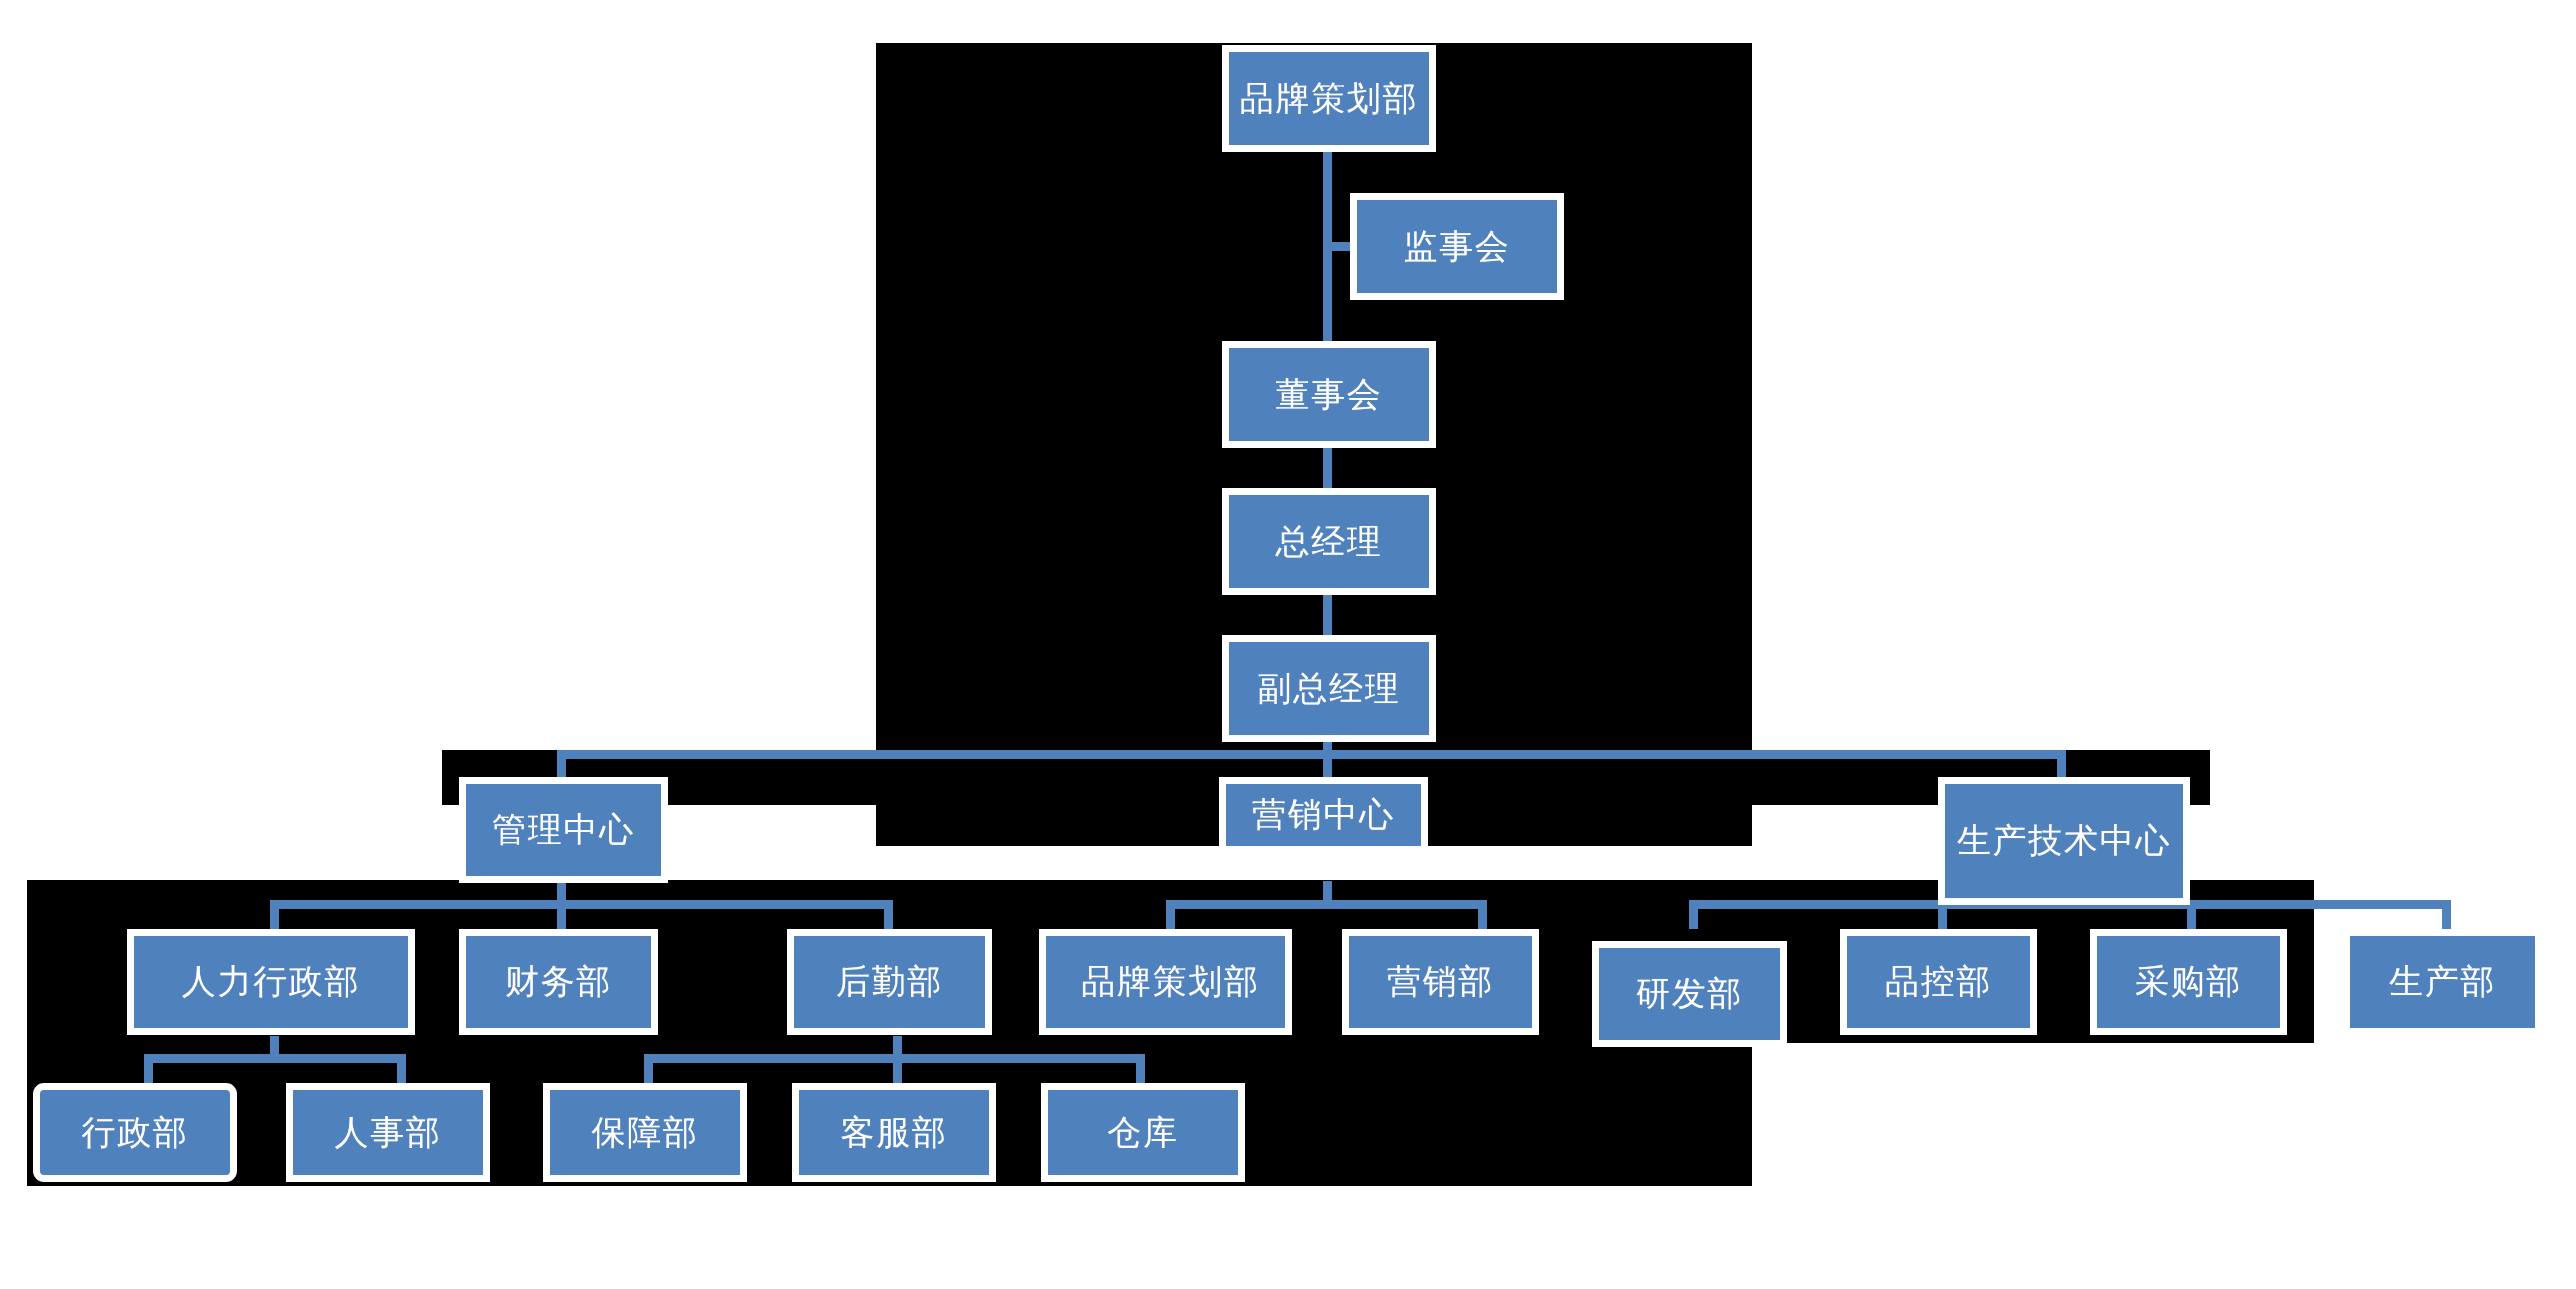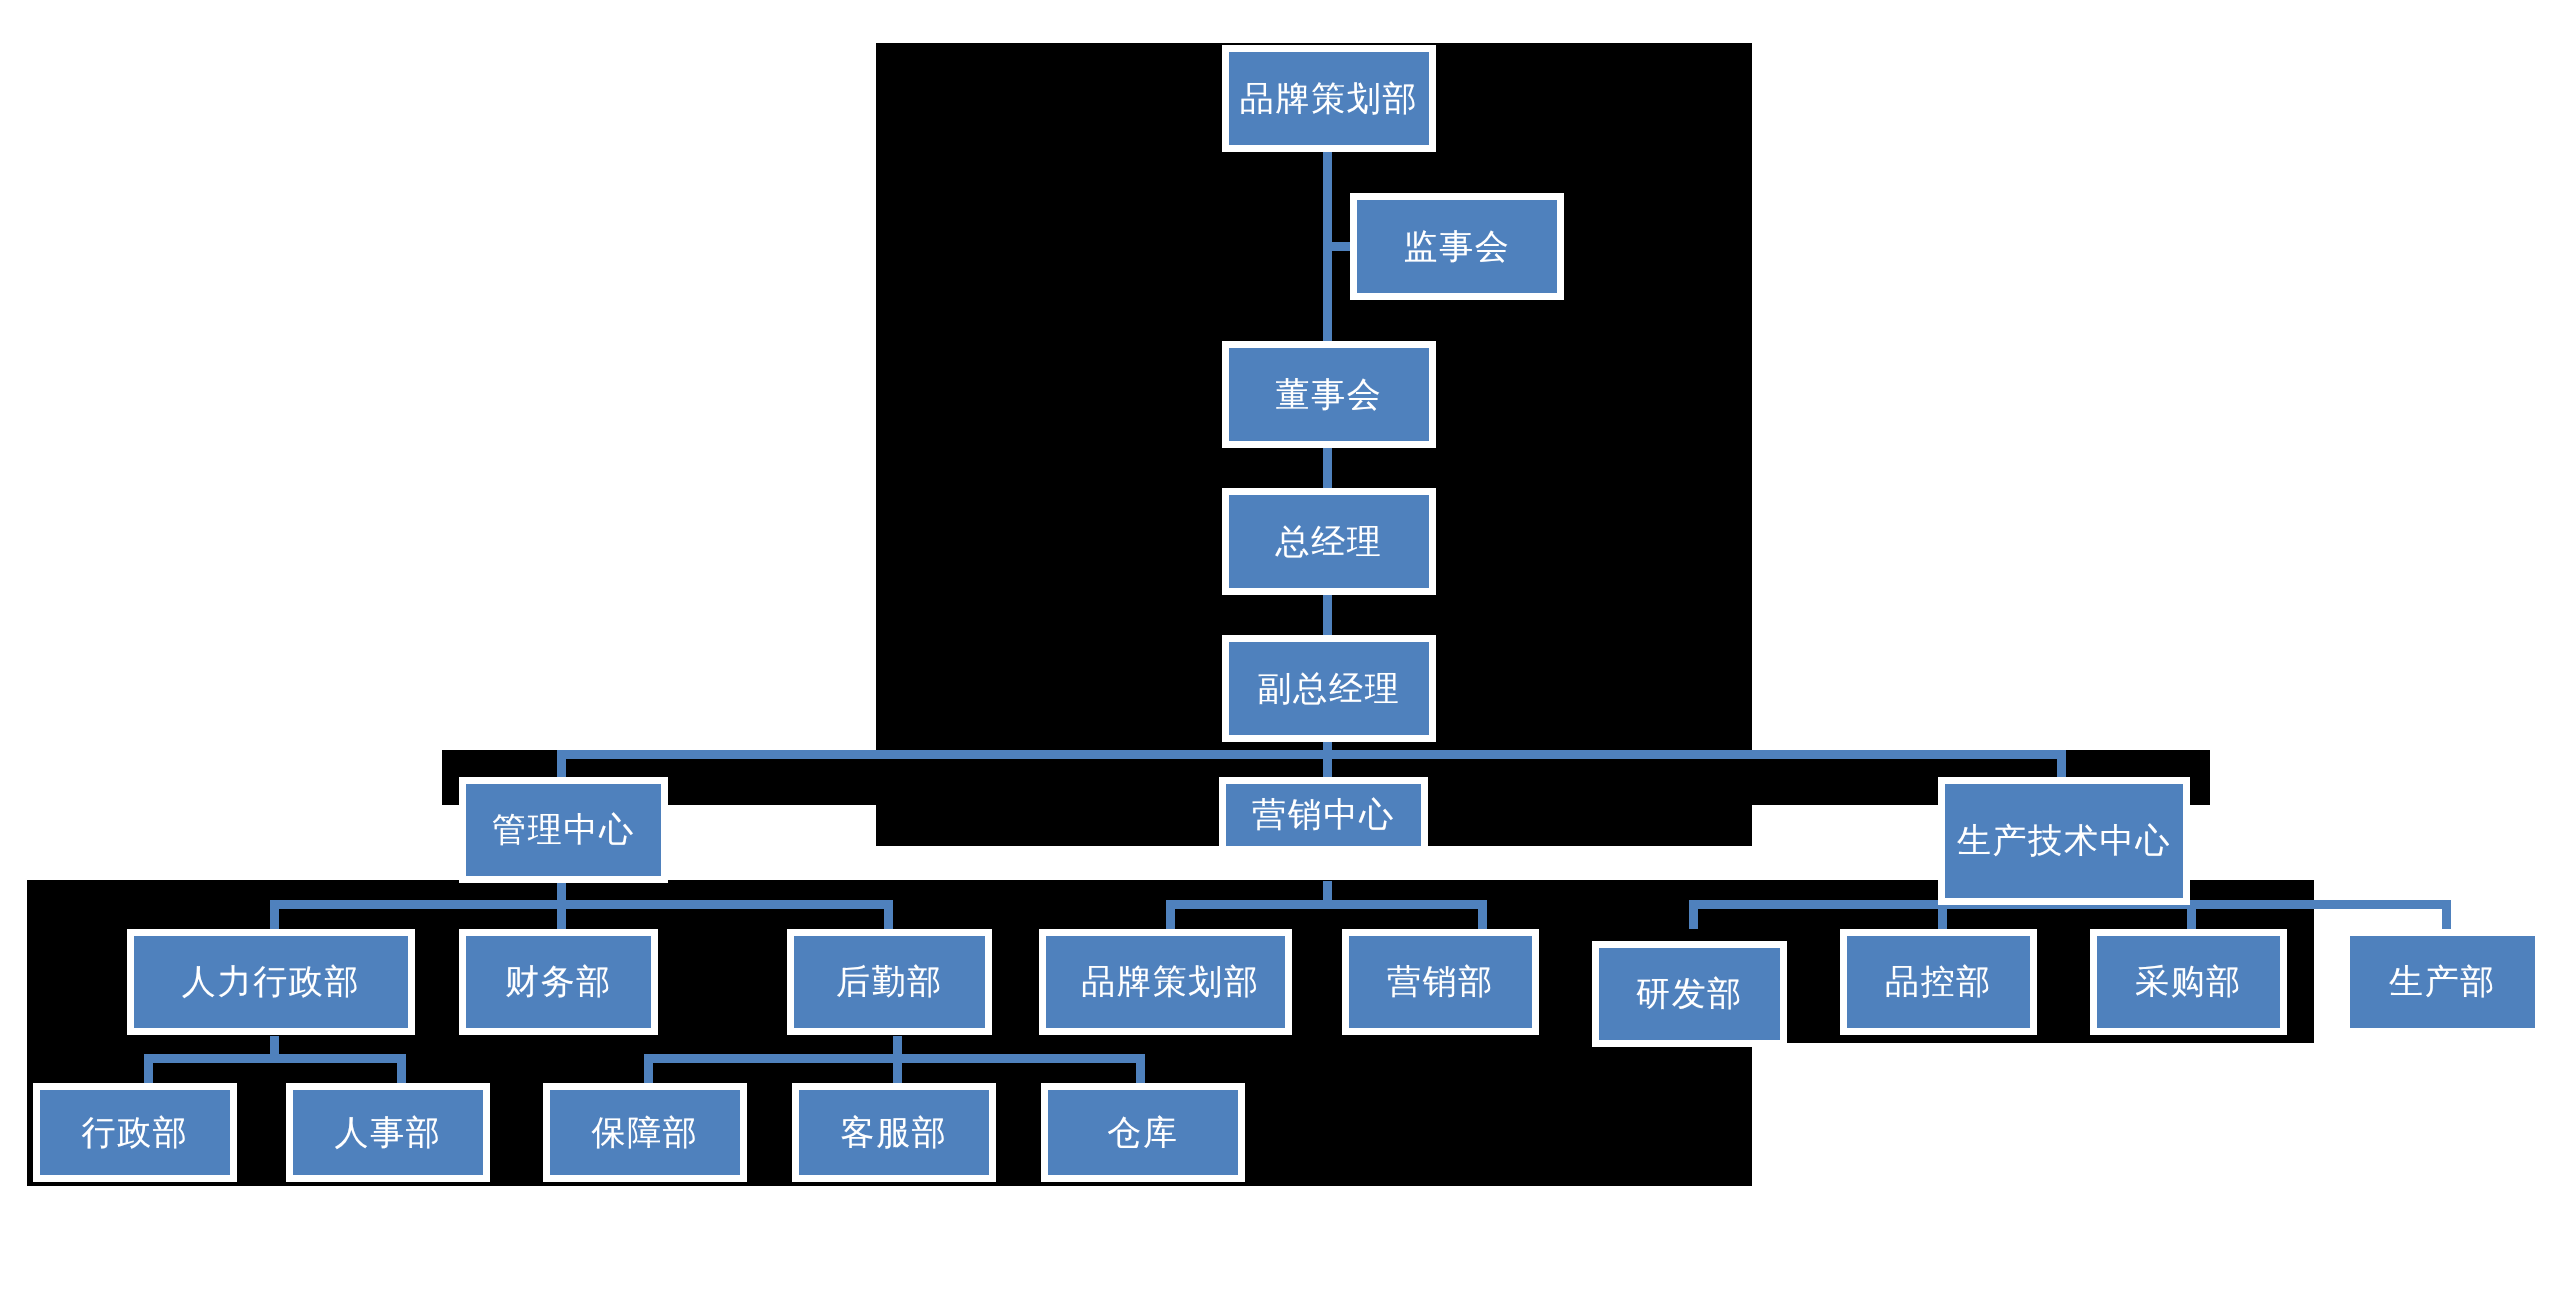--- a/index.html
+++ b/index.html
@@ -166,21 +166,21 @@
   </div>
 
   <div class="node" style="left:2090px; top:929px; width:197px; height:106px;">
     <span class="label">采购部</span>
   </div>
 
   <div class="node" style="left:2343px; top:929px; width:199px; height:106px;">
     <span class="label">生产部</span>
   </div>
 
-  <div class="node" style="left:33px; top:1083px; width:204px; height:99px;">
+  <div class="node" style="left:33px; top:1083px; width:204px; height:99px;border-radius:11px;">
     <span class="label">行政部</span>
   </div>
 
   <div class="node" style="left:286px; top:1083px; width:204px; height:99px;">
     <span class="label">人事部</span>
   </div>
 
   <div class="node" style="left:543px; top:1083px; width:204px; height:99px;">
     <span class="label">保障部</span>
   </div>

